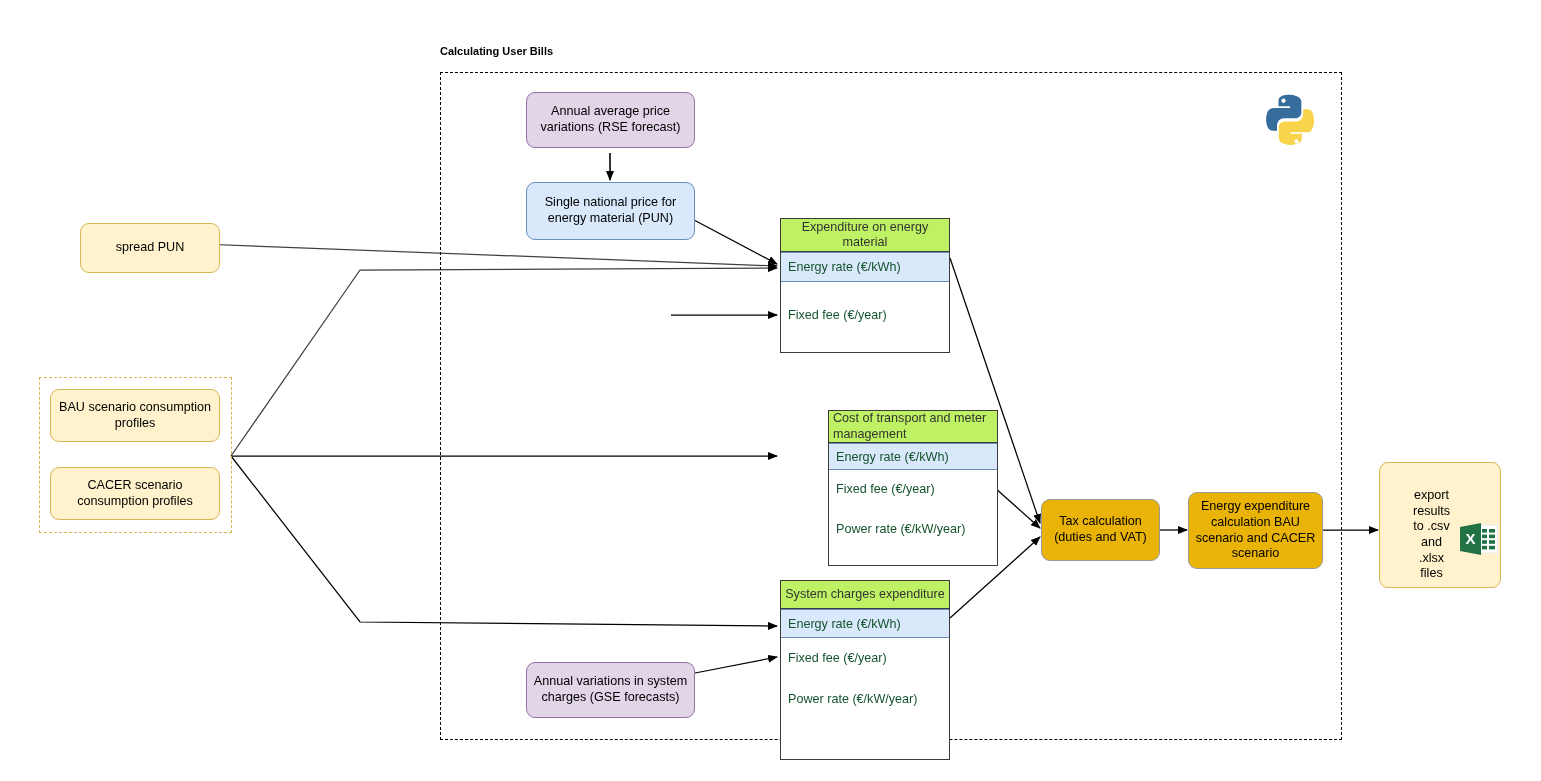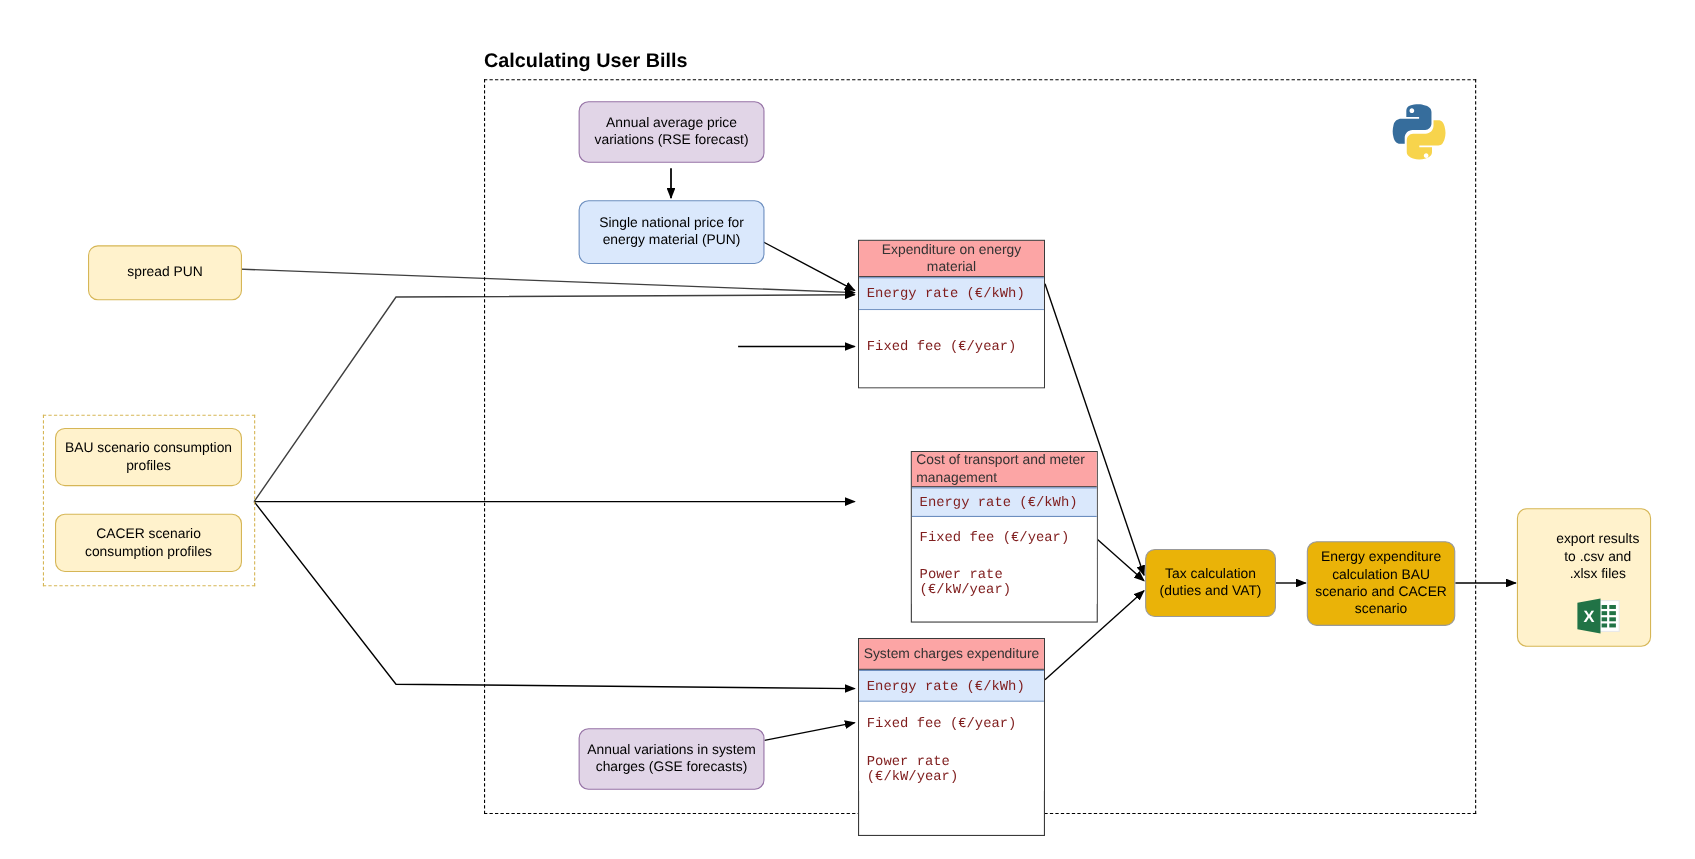--- a/index.html
+++ b/index.html
@@ -21,28 +21,28 @@
   .fill-purple{background:#e1d5e7;border-color:#9673a6;}
   .fill-blue{background:#dae8fc;border-color:#6c8ebf;}
   .fill-grey{background:#eab308;border-color:#666666;}
 
   
   .dashbox{position:absolute;box-sizing:border-box;background:transparent;}
   .dash-black{border:1.6px dashed #000000;}
   .dash-orange{border:1.6px dashed #d6b656;}
 
   
-  .group-title{position:absolute;font-weight:bold;font-size:18px;color:#000;white-space:nowrap;}
+  .group-title{position:absolute;font-weight:bold;font-size:11px;color:#000;white-space:nowrap;}
 
   
   .tbl{position:absolute;box-sizing:border-box;border:1px solid #3a3a3a;background:#ffffff;}
-  .tbl .th{box-sizing:border-box;background:#fca5a5;border-bottom:1px solid #3a3a3a;
+  .tbl .th{box-sizing:border-box;background:#bef264;border-bottom:1px solid #3a3a3a;
            text-align:center;color:#333;line-height:1.2;display:flex;align-items:center;
            justify-content:center;padding:0 4px;}
-  .tbl .row{box-sizing:border-box;display:flex;align-items:center;padding-left:7px;color:#7f1d1d;font-family:Liberation Mono, monospace;}
+  .tbl .row{box-sizing:border-box;display:flex;align-items:center;padding-left:7px;color:#14532d;}
   .tbl .row.hi{background:#dae8fc;border-bottom:1px solid #6c8ebf;border-top:1px solid #6c8ebf;}
   .tbl .row.plain{background:#ffffff;}
   .fs12{font-size:12.6px;}
 
   
   .logo{position:absolute;}
 </style>
 </head>
 <body>
 
@@ -143,21 +143,21 @@
   </div>
 
   <div class="node rnode fill-grey fs12" style="left:1041px;top:499px;width:119px;height:62px;border-color:#999;">
     <span class="lbl">Tax calculation (duties and VAT)</span>
   </div>
 
   <div class="node rnode fill-grey fs12" style="left:1188px;top:492px;width:135px;height:77px;border-color:#999;">
     <span class="lbl">Energy expenditure calculation BAU scenario and CACER scenario</span>
   </div>
 
-  <div class="node rnode fill-yellow fs12" style="left:1379px;top:462px;width:122px;height:126px;flex-direction:column;
+  <div class="node rnode fill-yellow fs12" style="left:1379px;top:462px;width:122px;height:126px;
               justify-content:flex-start;padding-top:20px;padding-left:25px;">
     <span class="lbl">export results to .csv and .xlsx files</span>
     <span style="margin-top:12px;">
       <svg width="42" height="36" viewBox="0 0 42 36" xmlns="http://www.w3.org/2000/svg">
         <rect x="18" y="4" width="22" height="28" fill="#ffffff" stroke="#e8e8e8" stroke-width="1"></rect>
         <g fill="#217346">
           <rect x="24" y="8" width="5" height="3.6"></rect>
           <rect x="31" y="8" width="6" height="3.6"></rect>
           <rect x="24" y="13.6" width="5" height="3.6"></rect>
           <rect x="31" y="13.6" width="6" height="3.6"></rect>

